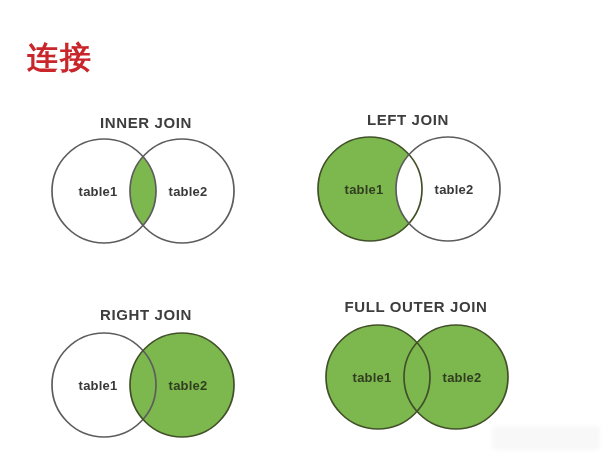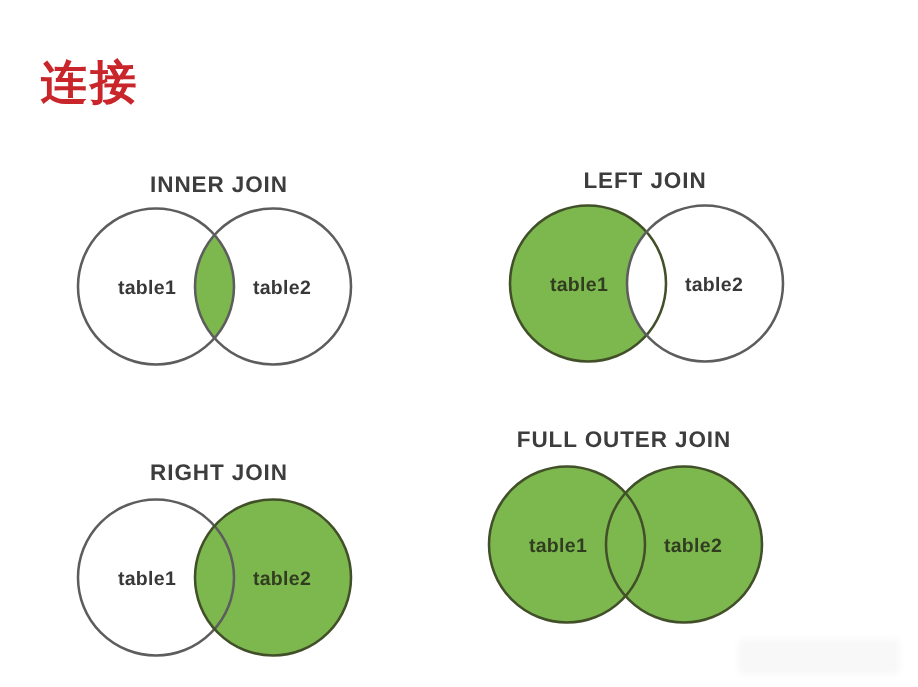--- a/index.html
+++ b/index.html
@@ -17,31 +17,31 @@
   }
   .page-title {
     position: absolute;
     left: 27px;
     top: 40px;
     margin: 0;
     font-size: 31px;
     line-height: 1.15;
     font-weight: bold;
     letter-spacing: 2px;
-    font-family: Liberation Mono, monospace;
+    font-family: Liberation Serif, serif;
   }
   .quad {
     position: absolute;
     width: 250px;
     height: 155px;
   }
   .q0 { left: 22px;  top: 100px; }
-  .q1 { left: 310px; top: 98px;  }
+  .q1 { left: 288px; top: 98px;  }
   .q2 { left: 22px;  top: 292px; text-decoration: underline; }
-  .q3 { left: 296px; top: 272px; }
+  .q3 { left: 296px; top: 286px; }
 
   .diagram-title {
     font-size: 15px;
     font-weight: bold;
     letter-spacing: 0.6px;
   }
   .circle-label {
     font-size: 13px;
     font-weight: bold;
     letter-spacing: 0.2px;

